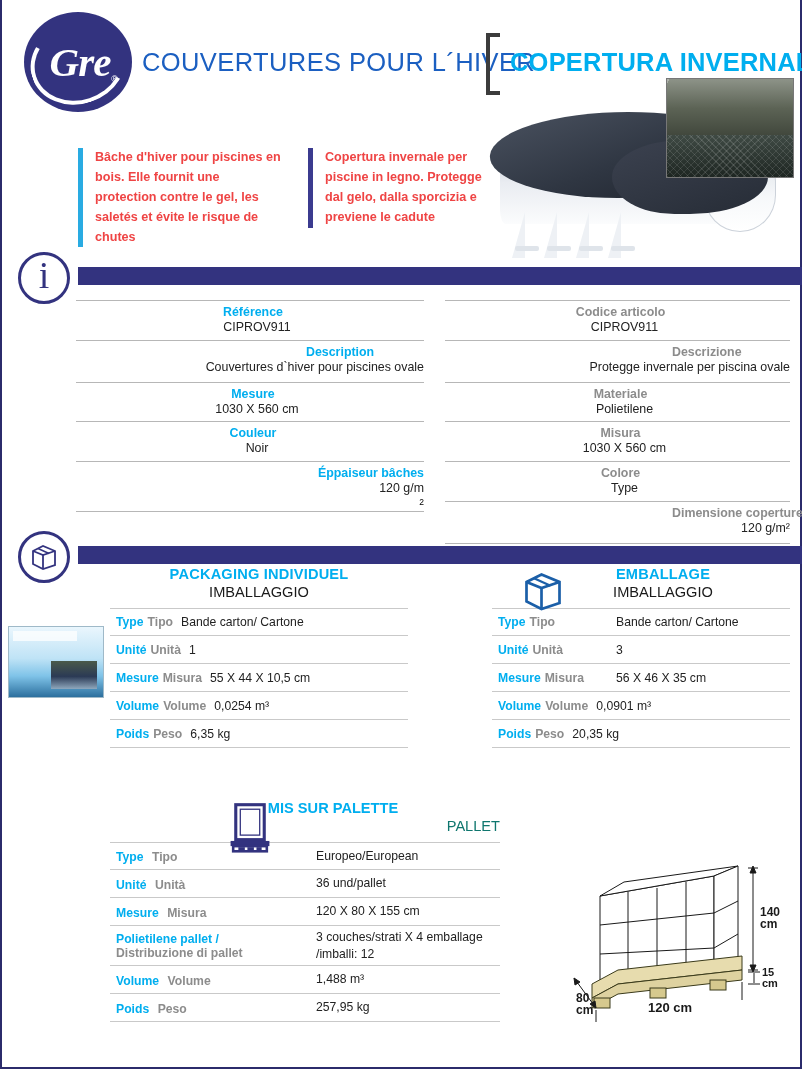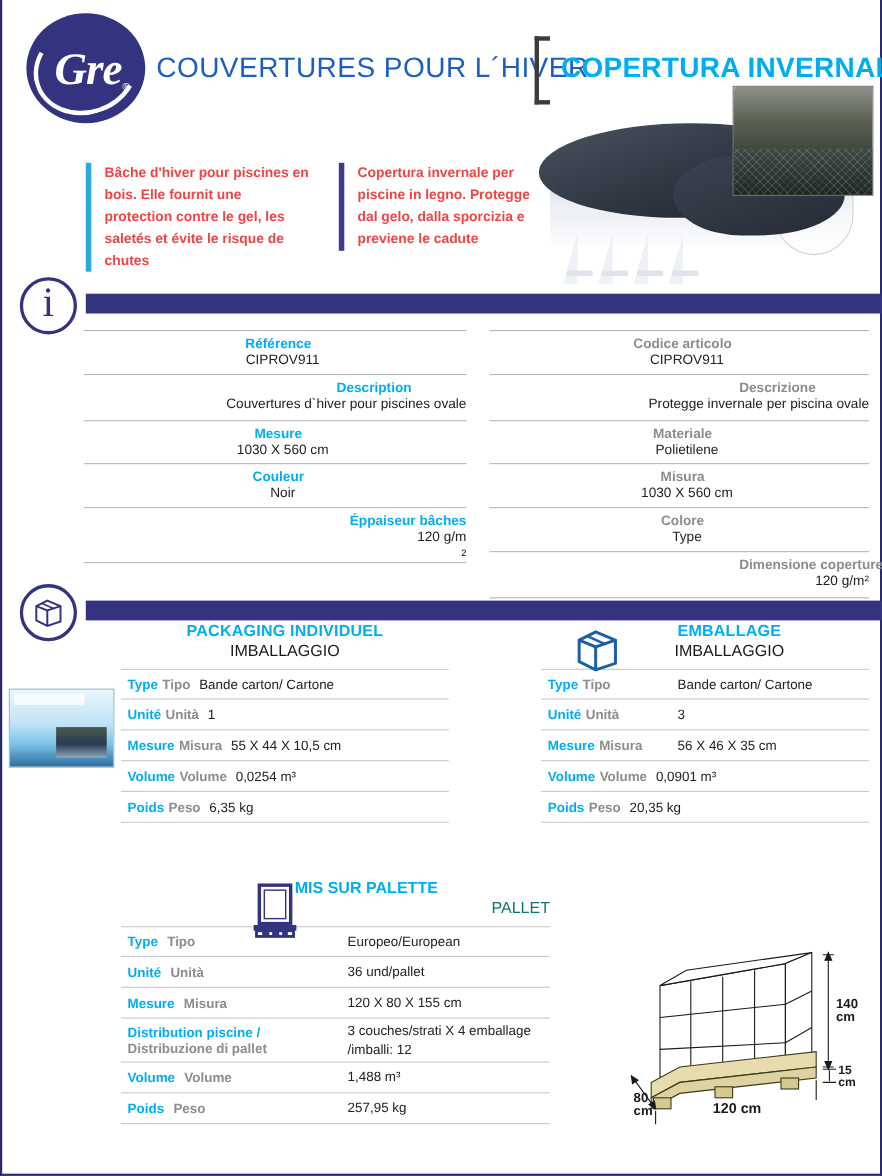--- a/index.html
+++ b/index.html
@@ -477,21 +477,21 @@
         </div>
         <div class="plrow">
           <span class="labgrp">
             <span class="plab-fr">Mesure</span>
             <span class="plab-it">Misura</span>
           </span>
           <span class="pval">120 X 80 X 155 cm</span>
         </div>
         <div class="plrow two">
           <span class="labgrp">
-            <div class="plab-fr">Distribution piscine /</div>
+            <div class="plab-fr">Polietilene pallet /</div>
             <div class="lab-sub">Distribuzione di pallet</div>
           </span>
           <span class="pval">3 couches/strati X 4 emballage /imballi: 12</span>
         </div>
         <div class="plrow">
           <span class="labgrp">
             <span class="plab-fr">Volume</span>
             <span class="plab-it">Volume</span>
           </span>
           <span class="pval">1,488 m³</span>

